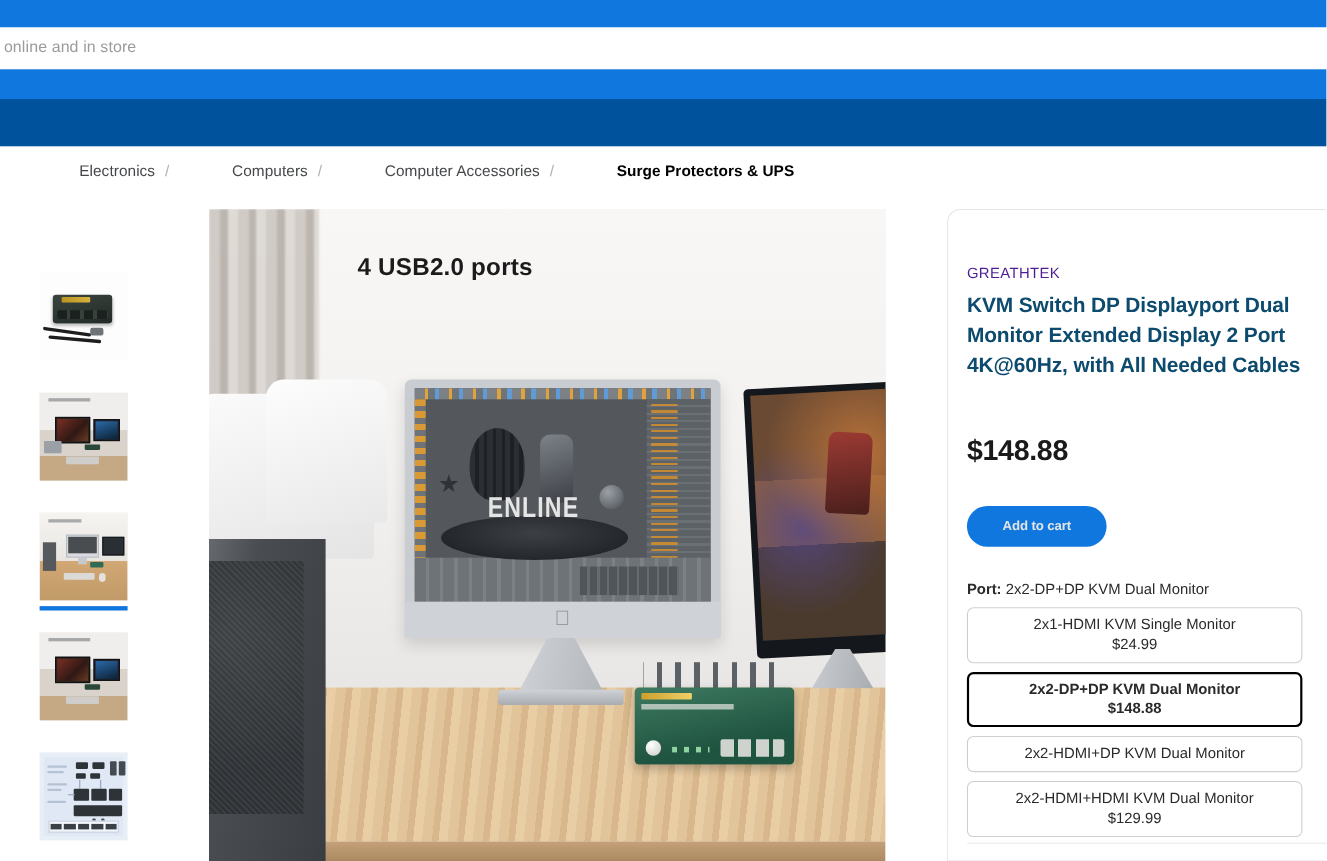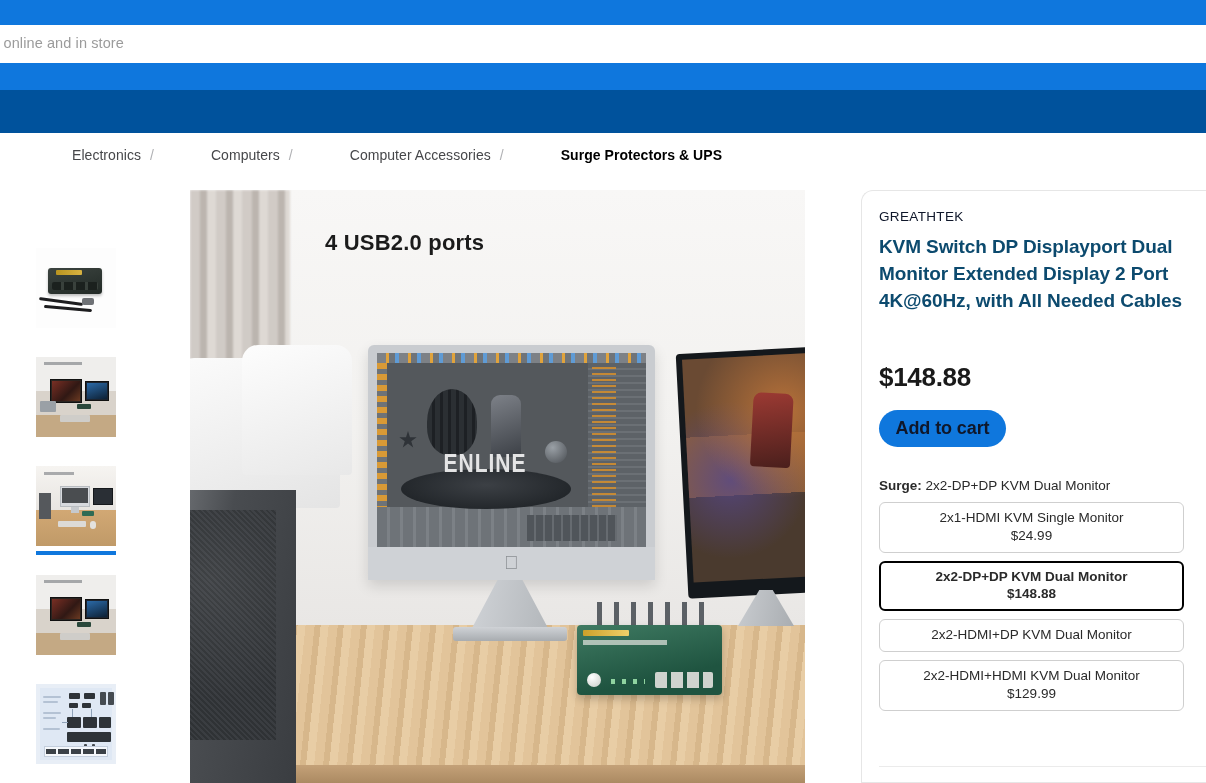--- a/index.html
+++ b/index.html
@@ -175,27 +175,27 @@
                   background: radial-gradient(circle at 35% 30%,#ffffff,#c8ccc6); }
   .hero .kvm .leds { position: absolute; left: 34px; bottom: 11px; width: 34px; height: 5px;
                   background: repeating-linear-gradient(90deg,#8fd3a0 0 4px,transparent 4px 11px); }
   .hero .cables { position: absolute; left: 395px; top: 412px; width: 130px; height: 26px;
                   background: repeating-linear-gradient(90deg,transparent 0 12px,#5c6166 12px 17px); }
 
   
   .card { position: absolute; left: 861px; top: 190px; width: 345px; height: 593px;
           background: #ffffff; border: 1px solid #e6e6e6; border-right: none;
           border-radius: 12px 0 0 0; padding: 18px 22px 0 17px; }
-  .brand  { font-size: 13.5px; color: #0f172a; letter-spacing: .35px; }
+  .brand  { font-size: 13.5px; color: #4c1d95; letter-spacing: .35px; margin-top: 32px; }
   .title  { margin-top: 10px; font-size: 19px; line-height: 1.42; font-weight: 700; color: #0c4a6e;
             letter-spacing: -.1px; }
   .price  { margin-top: 47px; font-size: 26px; font-weight: 700; color: #1a1a1a; letter-spacing: -.3px; }
-  .atc    { margin-top: 17px; display: inline-flex; align-items: center; justify-content: center;
-            width: 127px; height: 37px; border-radius: 19px; background: #0f77dd; color: #0f172a;
-            font-size: 18px; font-weight: 700; border: none; cursor: pointer; letter-spacing: -.1px; }
+  .atc    { margin-top: 35px; display: inline-flex; align-items: center; justify-content: center;
+            width: 127px; height: 37px; border-radius: 19px; background: #0f77dd; color: #e5e5e5;
+            font-size: 12px; font-weight: 700; border: none; cursor: pointer; letter-spacing: -.1px; }
   .sep    { position: absolute; left: 17px; right: 0; top: 575px; height: 1px; background: #ebebeb; }
 
   .sizeline { margin-top: 31px; font-size: 13.5px; color: #2a2a2a; }
   .sizeline b { font-weight: 700; }
   .variants { margin-top: 9px; }
   .variant  { position: relative; display: block; width: 100%; text-align: center; background: #fff;
               border: 1px solid #cfcfcf; border-radius: 6px; padding: 6px 8px 7px; margin-bottom: 8px;
               font-size: 13.5px; line-height: 1.32; color: #2a2a2a; cursor: pointer; }
   .variant.selected { border: 2px solid #000000; font-weight: 700; padding: 5px 7px 6px; }
   .variant .v-price { display: block; }
@@ -367,21 +367,21 @@
     <div class="head">4 USB2.0 ports</div>
   </div>
 
   <div class="card">
     <div class="brand">GREATHTEK</div>
     <h1 class="title">KVM Switch DP Displayport Dual Monitor Extended Display 2 Port 4K@60Hz, with All Needed Cables</h1>
     <div class="price">$148.88</div>
     <button class="atc">Add to cart</button>
 
     <div class="sizeline">
-      <b>Surge:</b>
+      <b>Port:</b>
       <span>2x2-DP+DP KVM Dual Monitor</span>
     </div>
 
     <div class="variants">
       <div class="variant">
         <span>2x1-HDMI KVM Single Monitor</span>
         <span class="v-price">$24.99</span>
       </div>
       <div class="variant selected">
         <span>2x2-DP+DP KVM Dual Monitor</span>

